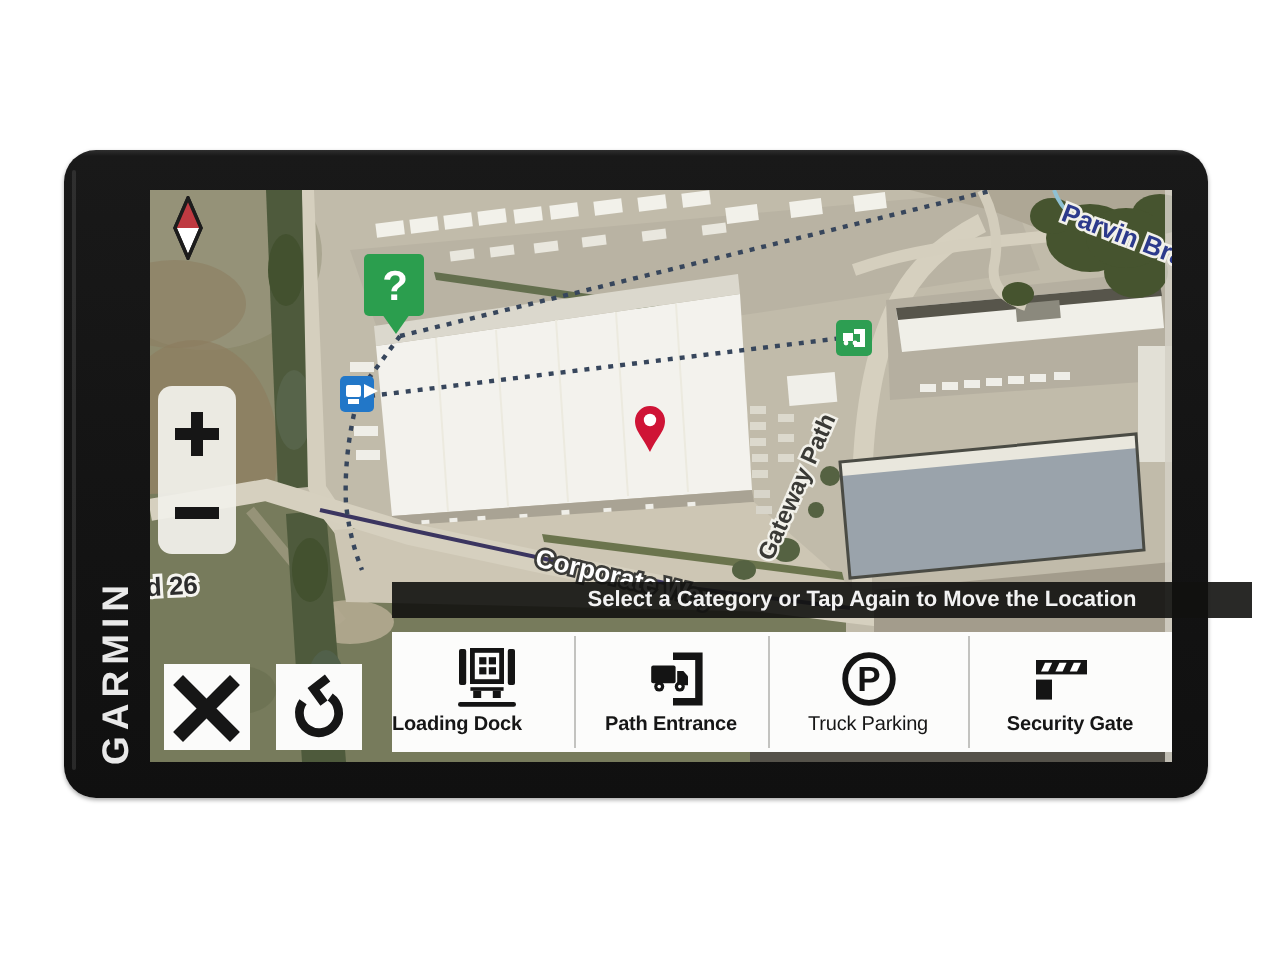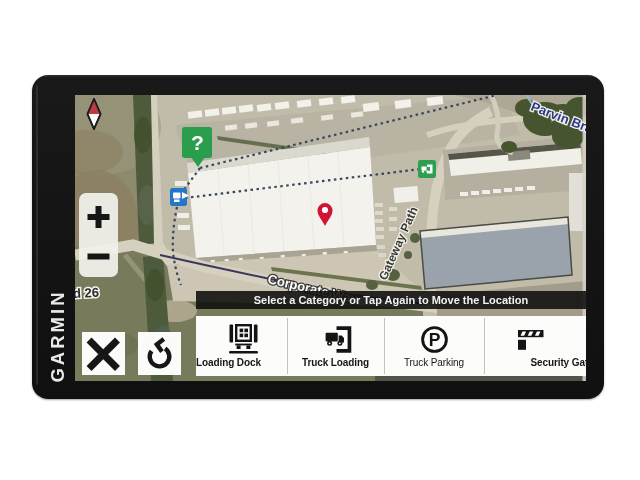--- a/index.html
+++ b/index.html
@@ -262,21 +262,21 @@
 </svg>
 </div>
 
 <div class="abs" style="left:138px;top:332px;width:43px;height:43px;background:#fbfbfa;">
 <svg width="43" height="43" viewBox="0 0 43 43">
   <path d="M 13.5,18.9 A 9.8,9.8 0 1 0 27.1,16.5" fill="none" stroke="#161616" stroke-width="4.4"></path>
   <path d="M 25.8,7.0 L 18.8,12.4 L 24.0,19.6" fill="none" stroke="#161616" stroke-width="4.4" stroke-linejoin="miter"></path>
 </svg>
 </div>
 
-<div class="abs" style="left:196px;top:291px;width:390px;height:17.5px;background:rgba(18,18,16,0.9);color:#f2f2f2;font-size:11px;font-weight:600;text-align:center;line-height:18px;letter-spacing:0;">Select a Category or Tap Again to Move the Location</div>
+<div class="abs" style="left:196px;top:291px;width:390px;height:17.5px;background:rgba(18,18,16,0.9);color:#f2f2f2;font-size:11px;font-weight:600;text-align:center;line-height:18px;letter-spacing:0;padding-left:40px;">Select a Category or Tap Again to Move the Location</div>
 
 <div class="abs" style="left:196px;top:316px;width:390px;height:60px;background:#fcfcfb;"></div>
 
 <div class="abs" style="left:287px;top:318px;width:1px;height:56px;background:#c3c3c0;"></div>
 
 <div class="abs" style="left:384px;top:318px;width:1px;height:56px;background:#c3c3c0;"></div>
 
 <div class="abs" style="left:484px;top:318px;width:1px;height:56px;background:#c3c3c0;"></div>
 
 <svg class="abs" style="left:229px;top:324px;" width="29" height="30" viewBox="0 0 29 30">
@@ -319,17 +319,17 @@
   <g fill="#ffffff">
     <polygon points="4.5,1.4 8.1,1.4 6.1,5.8 2.5,5.8"></polygon>
     <polygon points="11.7,1.4 15.3,1.4 13.3,5.8 9.7,5.8"></polygon>
     <polygon points="18.9,1.4 22.5,1.4 20.5,5.8 16.9,5.8"></polygon>
   </g>
   <rect x="0" y="9.8" width="8" height="10" fill="#141414"></rect>
 </svg>
 
 <div class="abs" style="left:196px;top:357px;width:91px;text-align:left;font-size:10px;font-weight:bold;color:#161616;letter-spacing:-0.1px;">Loading Dock</div>
 
-<div class="abs" style="left:287px;top:357px;width:97px;text-align:center;font-size:10px;font-weight:bold;color:#161616;letter-spacing:-0.1px;">Truck Loading</div>
+<div class="abs" style="left:287px;top:357px;width:97px;text-align:center;font-size:10px;font-weight:bold;color:#161616;letter-spacing:-0.1px;">Path Entrance</div>
 
 <div class="abs" style="left:384px;top:357px;width:100px;text-align:center;font-size:10px;font-weight:normal;color:#161616;letter-spacing:-0.1px;">Truck Parking</div>
 
-<div class="abs" style="left:484px;top:357px;width:102px;text-align:center;font-size:10px;font-weight:bold;color:#161616;letter-spacing:-0.1px;padding-left:27px;">Security Gate</div>
+<div class="abs" style="left:484px;top:357px;width:102px;text-align:center;font-size:10px;font-weight:bold;color:#161616;letter-spacing:-0.1px;">Security Gate</div>
 
 </body></html>

